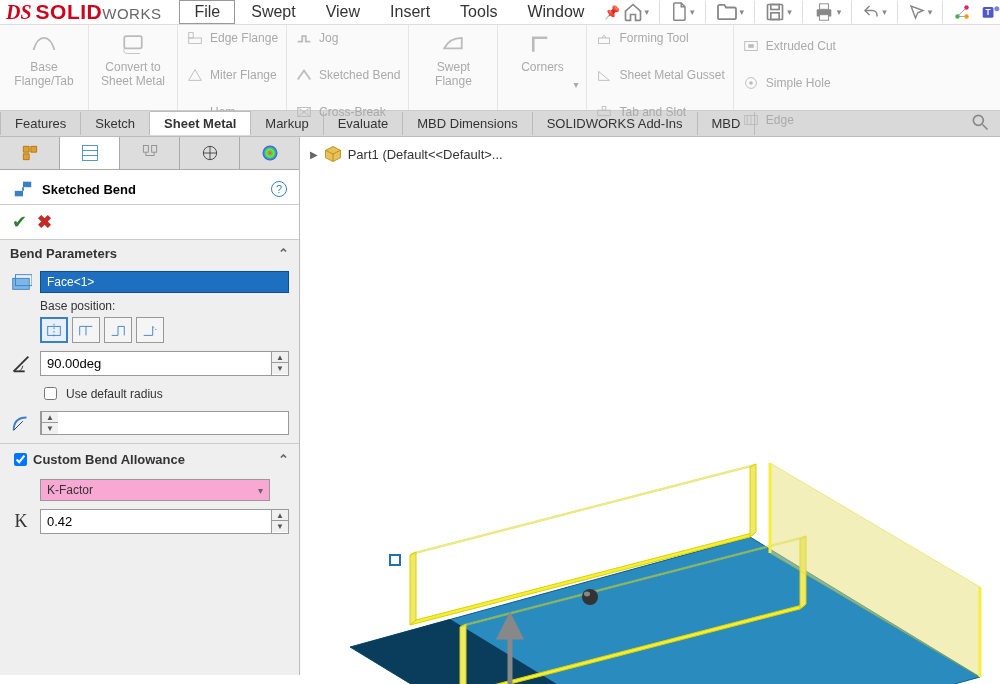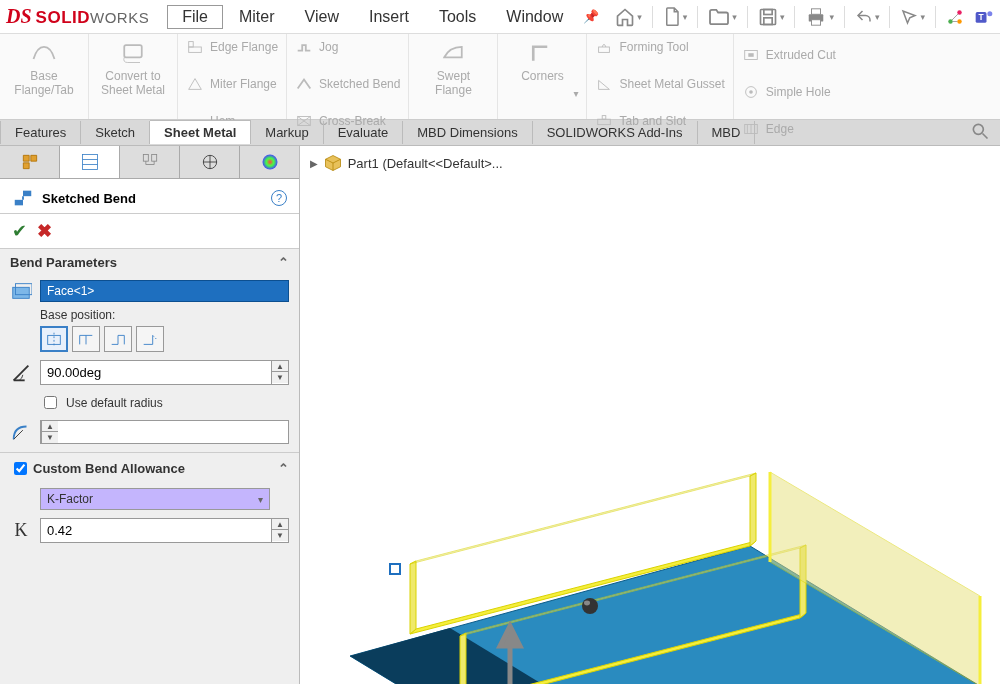--- a/index.html
+++ b/index.html
@@ -1,23 +1,23 @@
 <!DOCTYPE html>
 <html><head>
 <meta charset="utf-8">
 <style>
   * { box-sizing: border-box; font-family: "Segoe UI", Tahoma, sans-serif; }
   html, body { margin: 0; padding: 0; width: 1000px; height: 684px; overflow: hidden; background: #fff; color: #333; }
   body { font-size: 13px; }
 
   
-  .menubar { display: flex; align-items: center; height: 34px; border-bottom: 1px solid #ddd; padding: 0 6px; gap: 2px; }
+  .menubar { display: flex; align-items: center; height: 25px; border-bottom: 1px solid #ddd; padding: 0 6px; gap: 2px; }
   .logo { display: flex; align-items: baseline; gap: 4px; margin-right: 16px; }
   .logo-ds { color: #d0021b; font-style: italic; font-weight: bold; font-size: 20px; font-family: Georgia, serif; }
-  .logo-solid { color: #d0021b; font-weight: 800; font-size: 17px; letter-spacing: .5px; }
+  .logo-solid { color: #d0021b; font-weight: 800; font-size: 21px; letter-spacing: .5px; }
   .logo-works { color: #666; font-weight: 400; font-size: 15px; letter-spacing: .5px; }
   .menu-item { padding: 2px 14px; cursor: pointer; color: #333; font-size: 16px; }
   .menu-item.active { border: 1px solid #999; background: #fff; }
   .pin { margin-left: 4px; color: #888; }
   .menu-right { margin-left: auto; display: flex; align-items: center; gap: 10px; }
   .tb-btn { display: flex; align-items: center; gap: 2px; color: #888; cursor: pointer; }
   .caret { font-size: 9px; color: #888; }
   .sep { width: 1px; height: 22px; background: #ddd; }
 
   
@@ -68,41 +68,41 @@
 
   .num-row { display:flex; align-items:center; gap:8px; margin-top: 8px; }
   .num-input { flex:1; border:1px solid #999; background:#fff; display:flex; }
   .num-input input { flex:1; border:none; padding:4px 6px; font-size:13px; outline:none; }
   .spin { display:flex; flex-direction:column; border-left:1px solid #999; }
   .spin div { width:16px; height:11px; display:flex; align-items:center; justify-content:center; font-size:8px; color:#555; cursor:pointer; background:#f0f0f0; }
   .spin div:first-child { border-bottom:1px solid #999; }
 
   .chk-row { display:flex; align-items:center; gap:6px; margin:8px 0 0 30px; font-size:12px; }
 
-  .combo { display:flex; align-items:center; border:1px solid #999; background:#c4b5fd; padding:3px 6px; margin-left:30px; font-size:12px; cursor:pointer; width: 230px; }
+  .combo { display:flex; align-items:center; border:1px solid #999; background:#f9a8d4; padding:3px 6px; margin-left:30px; font-size:12px; cursor:pointer; width: 230px; }
   .combo .dd { margin-left:auto; color:#666; font-size:10px; }
 
   
   .viewport { flex:1; position:relative; background:#fff; }
   .crumb { position:absolute; top:8px; left:10px; display:flex; align-items:center; gap:6px; font-size:13px; color:#333; }
   .crumb .tri { color:#666; font-size:10px; }
   .crumb .cube { width:18px; height:18px; }
 
   .scene { position:absolute; left:30px; top:250px; width:660px; height:420px; }
 </style>
 </head>
 <body>
 
 <div class="menubar">
   <div class="logo">
     <span class="logo-ds">DS</span>
     <span><span class="logo-solid">SOLID</span><span class="logo-works">WORKS</span></span>
   </div>
   <div class="menu-item active">File</div>
-  <div class="menu-item">Miter</div>
+  <div class="menu-item">Swept</div>
   <div class="menu-item">View</div>
   <div class="menu-item">Insert</div>
   <div class="menu-item">Tools</div>
   <div class="menu-item">Window</div>
   <span class="pin">📌</span>
 
   <div class="menu-right">
     <div class="tb-btn">
         <svg width="20" height="20" viewBox="0 0 24 24" fill="none" stroke="#888" stroke-width="2">
           <path d="M3 11l9-8 9 8v10a1 1 0 01-1 1h-5v-7h-6v7H4a1 1 0 01-1-1z"></path>

